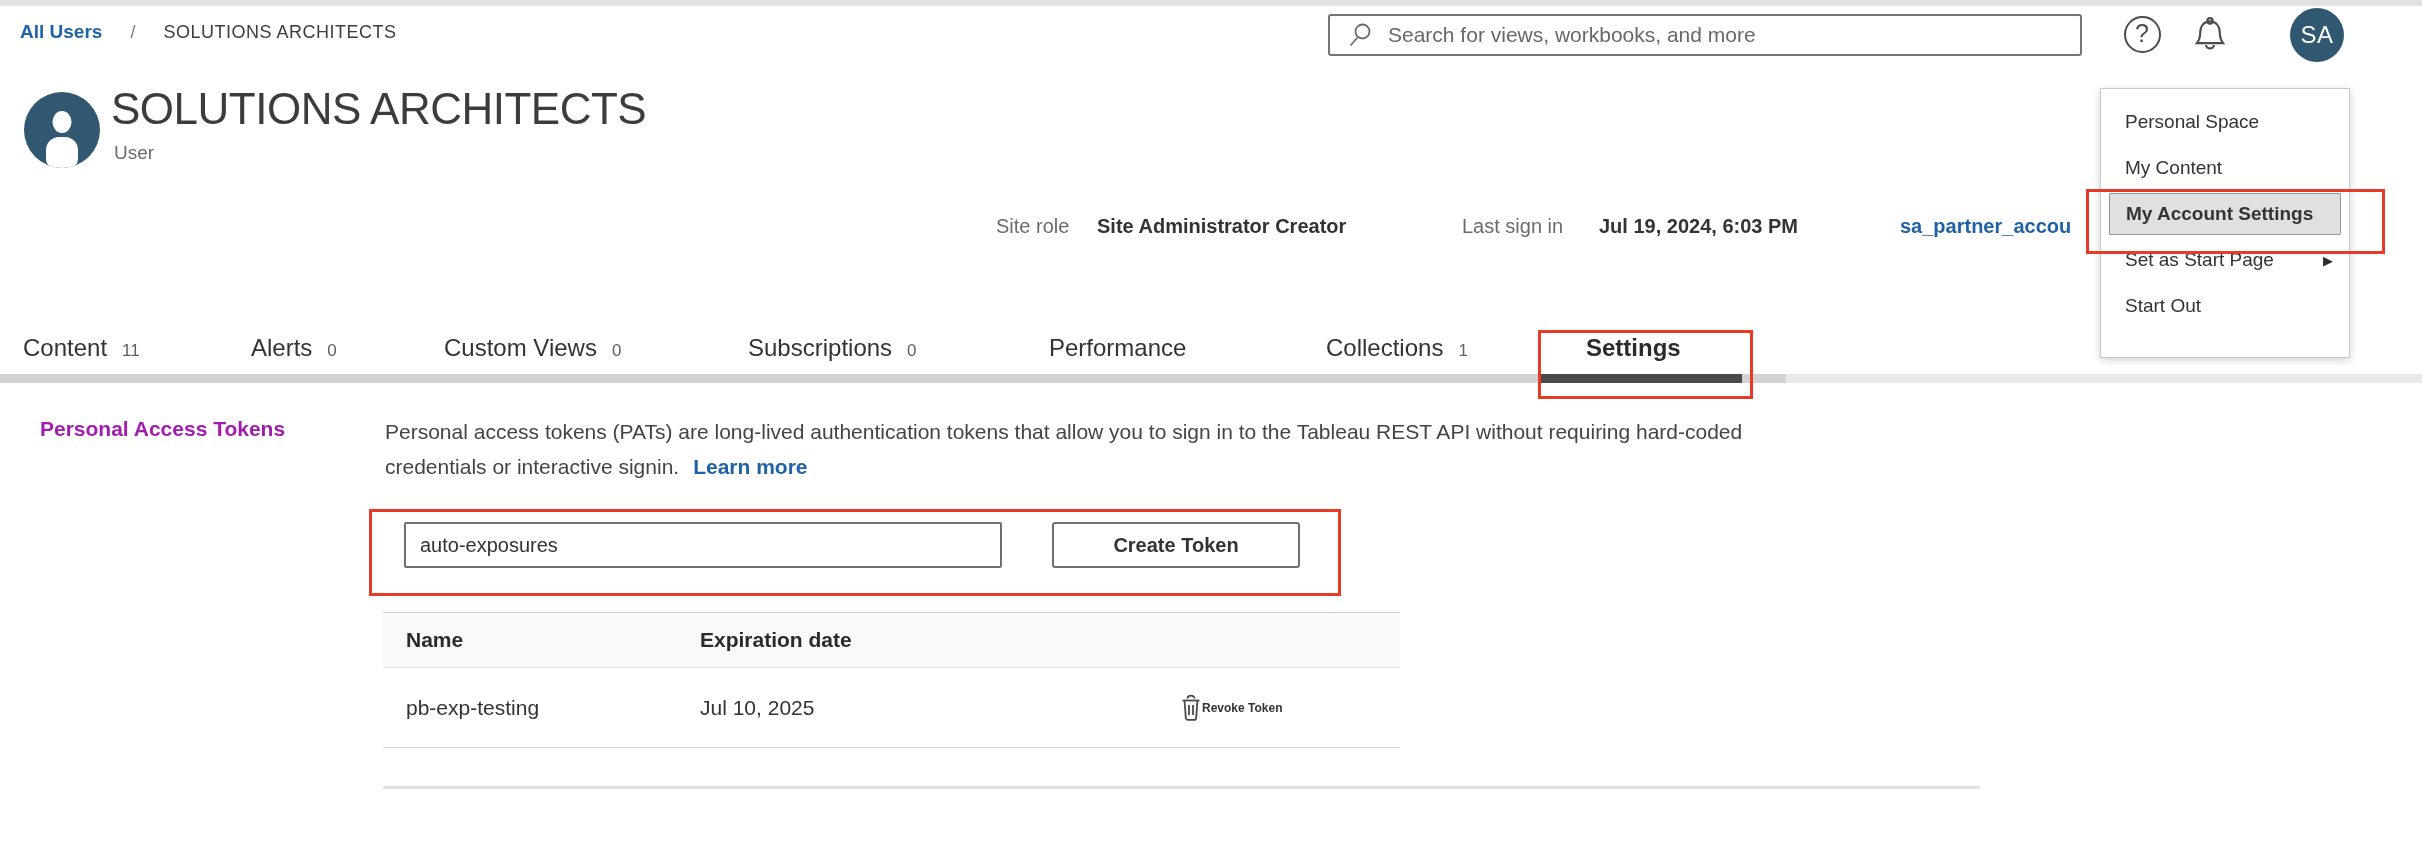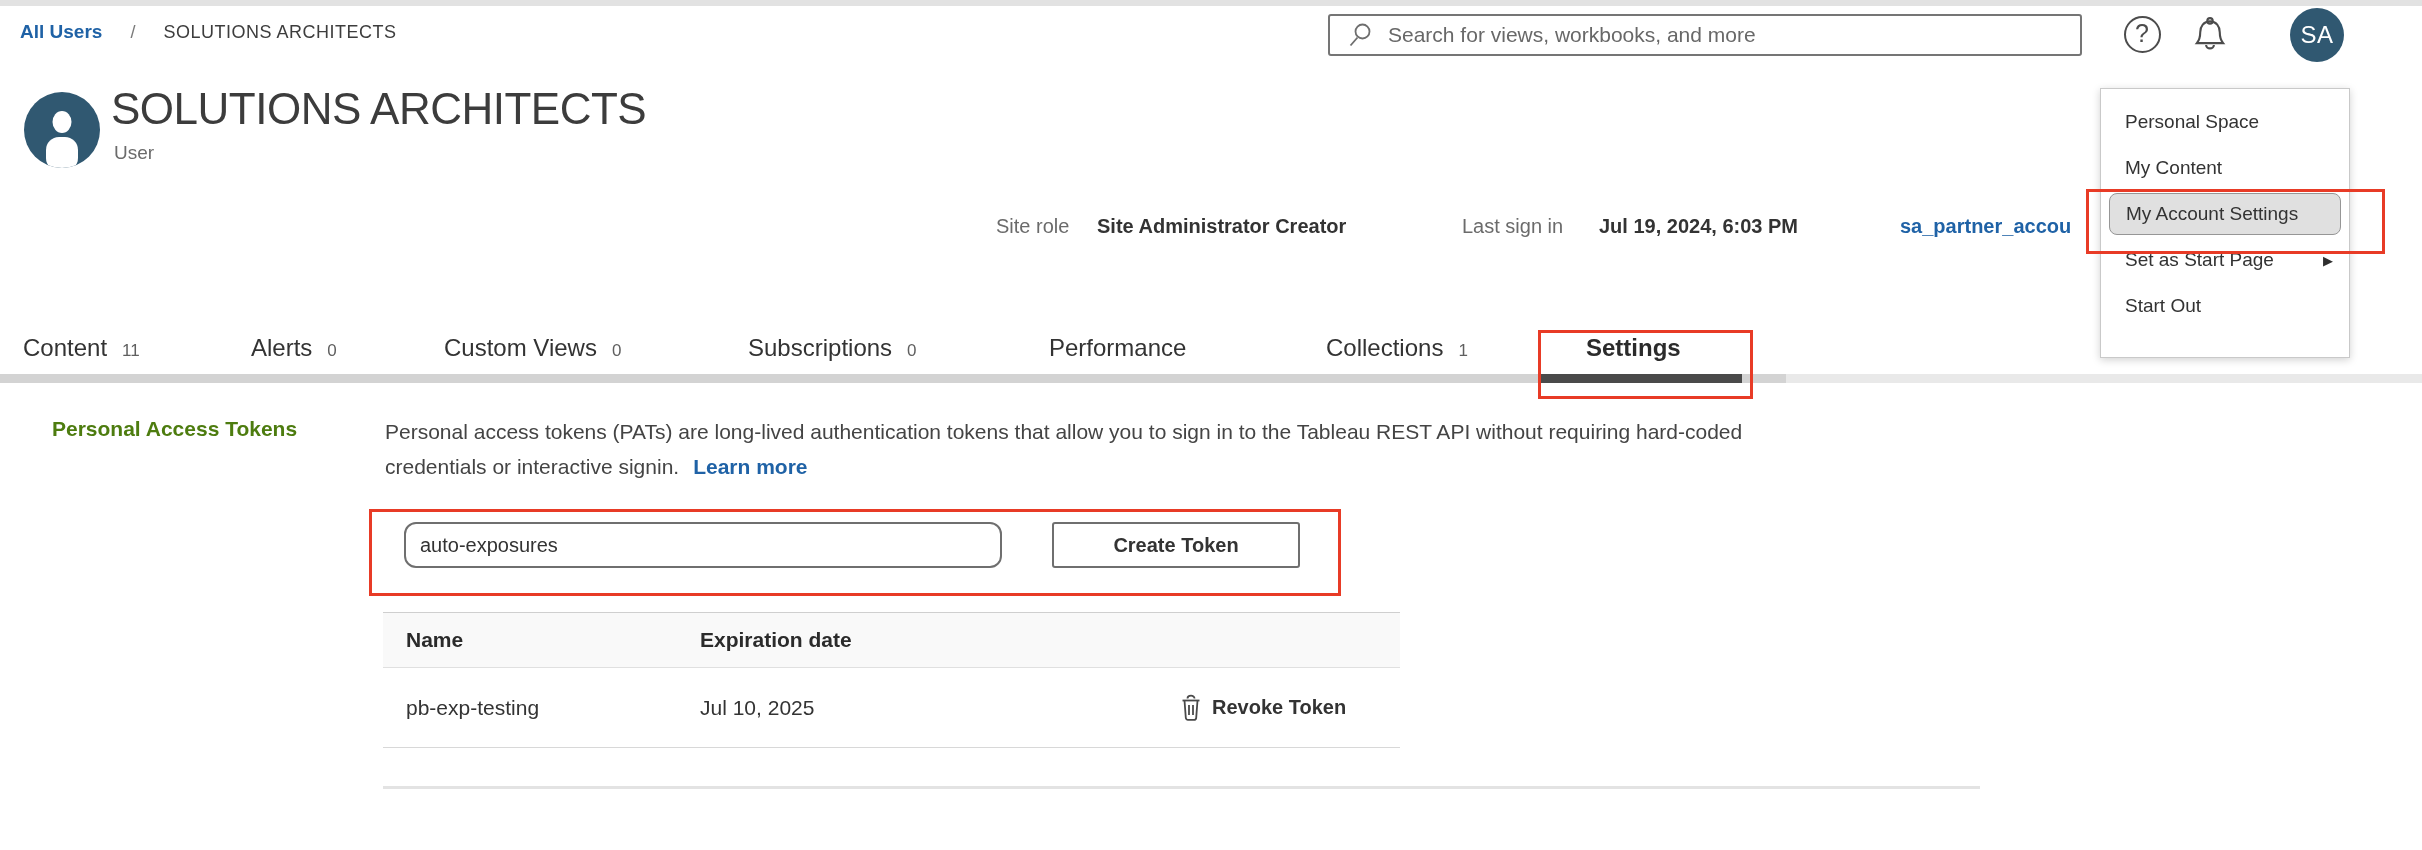--- a/index.html
+++ b/index.html
@@ -33,21 +33,21 @@
     display:flex;align-items:center;justify-content:center;font-size:25px;color:#4c4c4c;line-height:1;padding-bottom:2px;box-sizing:border-box;}
   .bell-btn{left:2188px;top:12px;width:44px;height:44px;}
   .avatar-btn{left:2290px;top:8px;width:54px;height:54px;border-radius:50%;background:#305871;
     color:#fff;font-size:24px;display:flex;align-items:center;justify-content:center;letter-spacing:0.5px;}
 
   
   .user-menu{left:2100px;top:88px;width:250px;height:270px;background:#fff;border:1px solid #c9c9c9;
     box-shadow:0 2px 8px rgba(0,0,0,0.18);z-index:10;box-sizing:border-box;padding-top:10px;}
   .menu-item{height:46px;display:flex;align-items:center;padding-left:24px;font-size:19px;color:#333;cursor:pointer;box-sizing:border-box;}
   .menu-item.highlight{margin:2px 8px;height:42px;padding-left:16px;background:#e0e0e0;
-    border:1px solid #969696;border-radius:8px;}
+    border:1px solid #969696;border-radius:1px;font-weight:bold;}
   .menu-item .submenu-arrow{margin-left:auto;margin-right:16px;font-size:13px;color:#2e2e2e;}
 
   
   .ann{border:3px solid #e83b26;z-index:20;pointer-events:none;background:transparent;}
   .ann-menu{left:2086px;top:189px;width:293px;height:59px;}
   .ann-tab{left:1538px;top:330px;width:209px;height:63px;}
   .ann-form{left:369px;top:509px;width:966px;height:81px;}
 
   
   .big-avatar{left:24px;top:92px;width:76px;height:76px;border-radius:50%;background:#305871;overflow:hidden;}
@@ -61,38 +61,38 @@
 
   
   .tab{top:334px;display:flex;align-items:baseline;gap:15px;font-size:24px;color:#333;cursor:pointer;white-space:nowrap;}
   .tab .count{font-size:17px;color:#5f5f5f;}
   .tab.active{font-weight:700;color:#2b2b2b;}
   .tabbar-base{left:0;top:374px;width:2422px;height:9px;background:#e9e9e9;}
   .tabbar-main{left:0;top:374px;width:1786px;height:9px;background:#d3d3d3;}
   .tabbar-active{left:1538px;top:374px;width:204px;height:9px;background:#4a4a4a;}
 
   
-  .pat-label{left:52px;top:417px;font-size:21px;font-weight:700;color:#4d7c0f;text-align:right;}
+  .pat-label{left:40px;top:417px;font-size:21px;font-weight:700;color:#a21caf;text-align:right;}
   .pat-desc{left:385px;top:414px;font-size:21px;color:#444;line-height:35px;}
   .learn-more{color:#1f62a6;font-weight:700;margin-left:14px;cursor:pointer;text-align:right;}
 
-  .token-input{left:404px;top:522px;width:598px;height:46px;border:2px solid #6f6f6f;border-radius:12px;
+  .token-input{left:404px;top:522px;width:598px;height:46px;border:2px solid #6f6f6f;border-radius:2px;
     box-sizing:border-box;font-size:20px;color:#333;padding:0 14px;font-family:"Liberation Sans",sans-serif;outline:none;}
   .create-btn{left:1052px;top:522px;width:248px;height:46px;border:2px solid #6f6f6f;border-radius:3px;
     background:#fff;font-size:20px;font-weight:700;color:#333;font-family:"Liberation Sans",sans-serif;cursor:pointer;}
 
   
   .tok-table{left:383px;top:612px;width:1017px;}
   .tok-head{display:grid;grid-template-columns:294px 480px 1fr;align-items:center;height:56px;
     padding-left:23px;background:#f9f9f9;border-top:1px solid #cfcfcf;border-bottom:1px solid #e0e0e0;box-sizing:border-box;
     font-size:21px;font-weight:700;color:#2b2b2b;}
   .tok-row{display:grid;grid-template-columns:294px 480px 1fr;align-items:center;height:80px;
     padding-left:23px;border-bottom:1px solid #d8d8d8;box-sizing:border-box;font-size:21px;color:#333;}
-  .revoke-btn{display:flex;align-items:center;gap:10px;background:none;border:none;padding:0;cursor:pointer;
-    font-size:20px;font-weight:700;color:#333;font-family:"Liberation Sans",sans-serif;}
+  .revoke-btn{display:flex;align-items:center;background:none;border:none;padding:0;cursor:pointer;
+    font-size:12px;font-weight:700;color:#333;font-family:"Liberation Sans",sans-serif;}
 
   .bottom-divider{left:383px;top:786px;width:1597px;height:3px;background:#e3e3e3;}
 </style>
 </head>
 <body>
 
 <div id="app">
 
   <div class="abs top-strip"></div>
 

